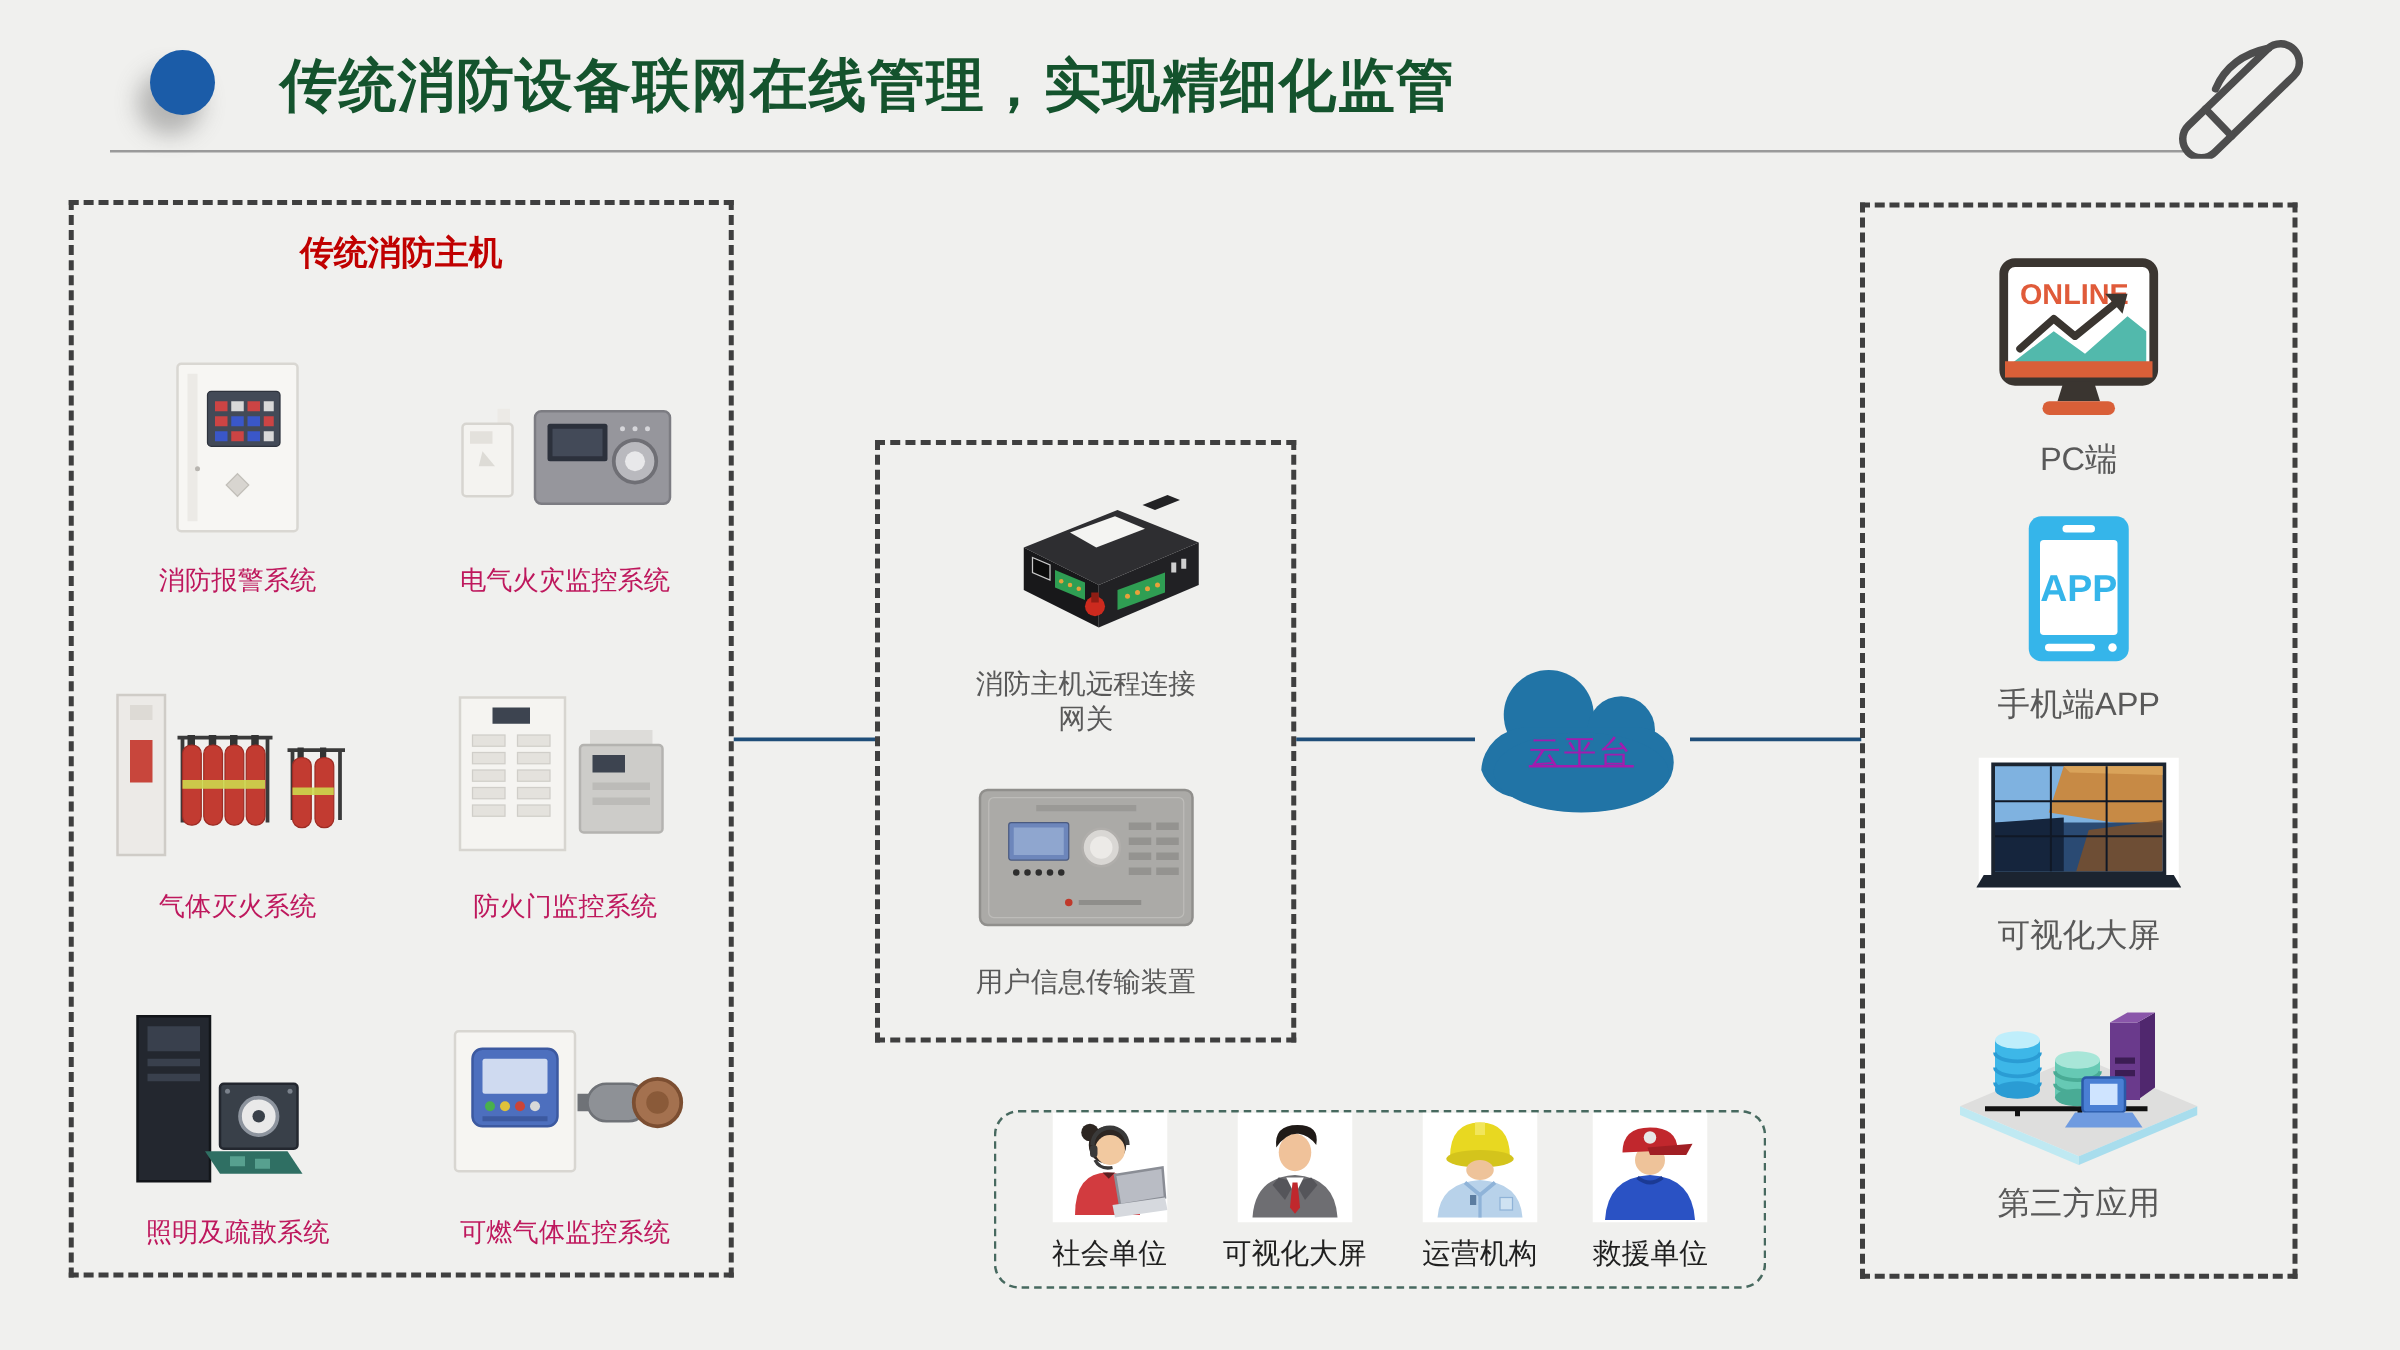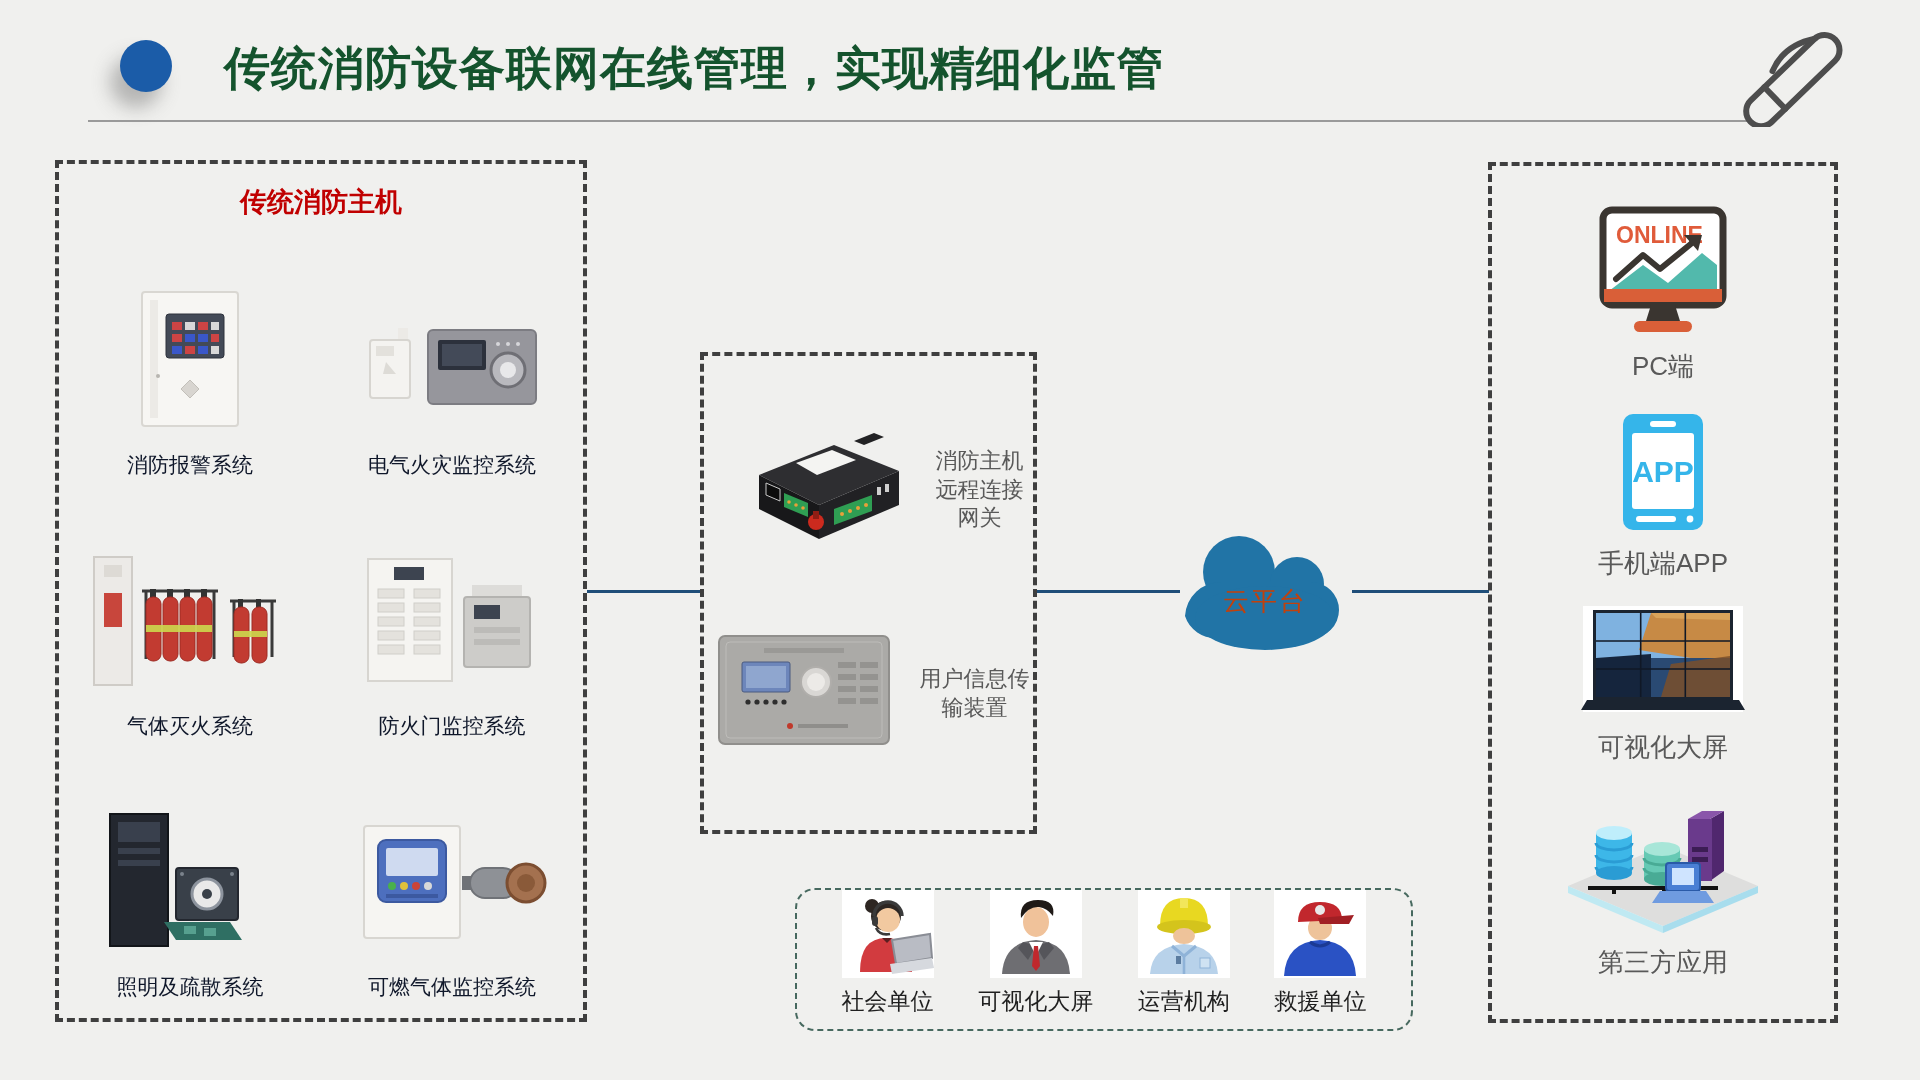--- a/index.html
+++ b/index.html
@@ -43,37 +43,37 @@
   .left-box-title{
     margin-top:20px;text-align:center;
     font-size:27px;font-weight:bold;color:#c00000;
   }
   .left-grid{
     position:absolute;left:0;top:66px;right:0;bottom:6px;
     display:grid;grid-template-columns:1fr 1fr;grid-template-rows:1fr 1fr 1fr;
   }
   .cell{display:flex;flex-direction:column;align-items:center;justify-content:flex-end;
     padding-bottom:12px;gap:10px;}
-  .dev-label{font-size:21px;color:#0f172a;text-align:left;line-height:1.25;}
-
-  .mid-item{display:flex;flex-direction:row;align-items:center;gap:12px;}
+  .dev-label{font-size:21px;color:#be185d;text-align:left;line-height:1.25;}
+
+  .mid-item{display:flex;flex-direction:column;align-items:center;gap:12px;}
   .mid-label{font-size:22px;color:#595959;text-align:center;white-space:pre-line;line-height:1.3;}
 
   .right-item{display:flex;flex-direction:column;align-items:center;gap:8px;}
   .right-label{font-size:26px;color:#595959;text-align:center;}
 
   .person-item{display:flex;flex-direction:column;align-items:center;gap:4px;}
   .person-label{font-size:23px;color:#1f1f1f;text-align:center;}
 
   
   .connector{height:3px;background:#1f4e79;}
   .cloud-wrap{left:1167px;top:528px;width:196px;height:128px;}
   .cloud-label{
     position:absolute;left:0;top:56px;width:100%;text-align:center;
-    font-size:26px;color:#c2410c;letter-spacing:2px;
+    font-size:26px;color:#a21caf;letter-spacing:2px;text-decoration:underline;
   }
 </style>
 </head>
 <body>
 
 <div class="abs deco-circle"></div>
 <div class="abs page-title">传统消防设备联网在线管理，实现精细化监管</div>
 <div class="abs header-rule"></div>
 <div class="abs pen-wrap">
   <svg width="130" height="105" viewBox="0 0 130 105">

